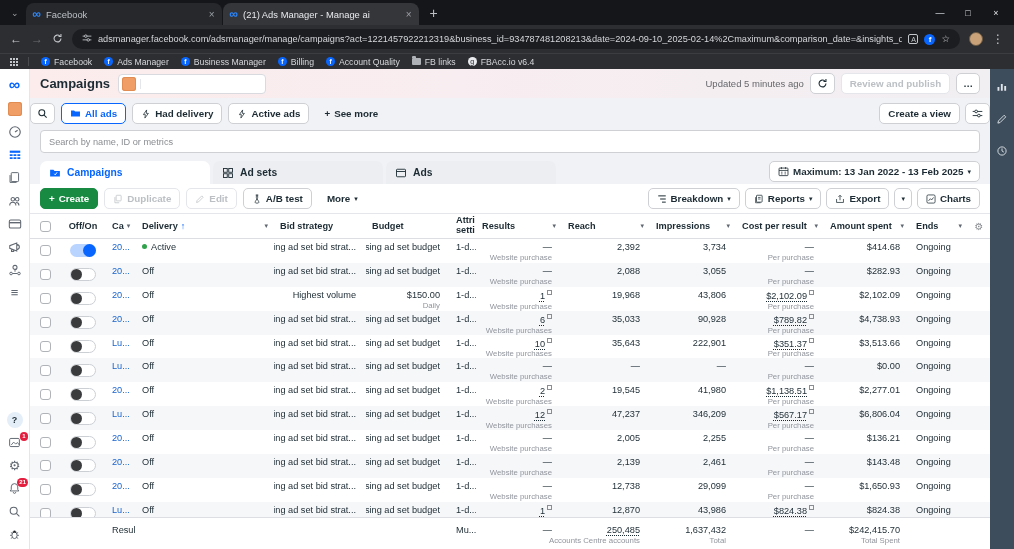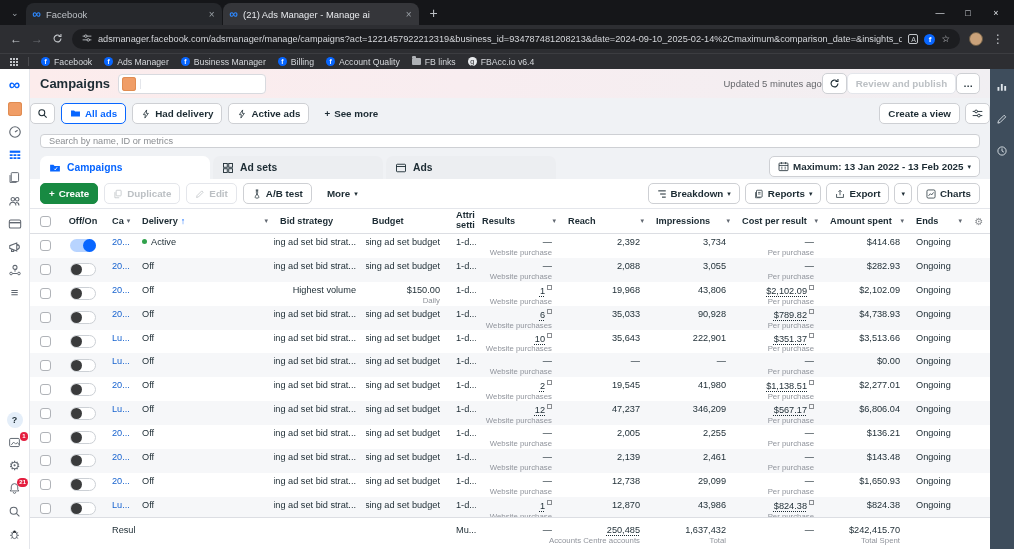--- a/index.html
+++ b/index.html
@@ -52,36 +52,36 @@
 
   .rrail { width:24px; background:#3e4d5c; display:flex; flex-direction:column; align-items:center; gap:14px; padding-top:10px; flex:none; color:#dfe5ea; }
 
   .main { flex:1; display:flex; flex-direction:column; min-width:0; }
 
   
   .pageheader { height:29px; flex:none; display:flex; align-items:center; gap:8px; padding:0 10px; background:linear-gradient(90deg,#fcecec 0%,#f8edf0 45%,#f1eff2 100%); }
   .ph-title { font-size:13px; font-weight:bold; color:#1c2b33; }
   .ph-select { width:148px; height:20px; background:#fff; border:1px solid #d8dadf; border-radius:4px; display:flex; align-items:center; padding:0 3px; }
   .ph-select .mini { width:6px; height:10px; border-left:1px solid #e4e6eb; margin-left:4px; }
-  .ph-right { margin-left:auto; display:flex; align-items:center; }
+  .ph-right { margin-left:auto; display:flex; align-items:center; gap:6px; }
   .ph-updated { font-size:9.5px; color:#65676b; }
 
   .btn { display:inline-flex; align-items:center; gap:4px; height:21px; padding:0 8px; background:#fff; border:1px solid #ced0d4; border-radius:5px; font-size:9.8px; font-weight:bold; color:#1c2b33; white-space:nowrap; }
   .btn .car { font-size:7px; color:#1c2b33; }
   .btn.disabled { color:#bcc0c4; border-color:#e4e6eb; }
   .btn.disabled .car, .btn.disabled svg { color:#bcc0c4; }
   .btn.plain { border-color:transparent; background:transparent; }
   .btn.blue { border-color:#0866ff; color:#0866ff; }
   .btn.green { background:#188a42; border-color:#188a42; color:#fff; }
   .btn.icon-only { padding:0 6px; }
 
   
   .filterrow { height:31px; flex:none; display:flex; align-items:center; gap:6px; padding:0 0; background:#f0f2f5; }
   .searchrow { flex:none; padding:1px 10px 4px; background:#f0f2f5; }
-  .searchinput { width:100%; height:14px; border:1px solid #ced0d4; border-radius:4px; padding:0 8px; font-size:9.2px; color:#65676b; background:#fff; font-family:inherit; }
+  .searchinput { width:100%; height:23px; border:1px solid #ced0d4; border-radius:4px; padding:0 8px; font-size:9.2px; color:#65676b; background:#fff; font-family:inherit; }
   .searchinput::placeholder { color:#8a8d91; }
 
   .tabsrow { height:27px; flex:none; display:flex; align-items:flex-end; padding:0 10px; background:#f0f2f5; gap:3px; }
   .vtab { width:170px; height:23px; border-radius:7px 7px 0 0; background:#eceef1; display:flex; align-items:center; gap:6px; padding:0 9px; font-size:10.3px; font-weight:bold; color:#1c2b33; }
   .vtab.active { background:#fff; color:#0866ff; }
   .daterange { margin-left:auto; margin-bottom:2px; }
 
   .actionrow { height:30px; flex:none; display:flex; align-items:center; gap:6px; padding:0 10px; background:#fff; border-bottom:1px solid #e4e6eb; }
   .grp-right { margin-left:auto; display:flex; align-items:center; gap:5px; }
 

